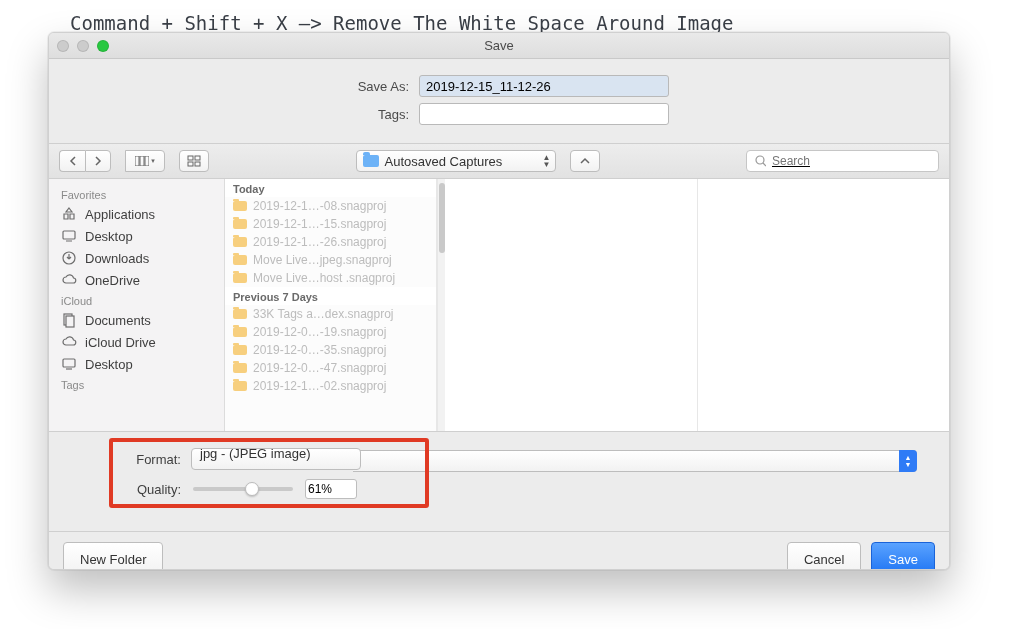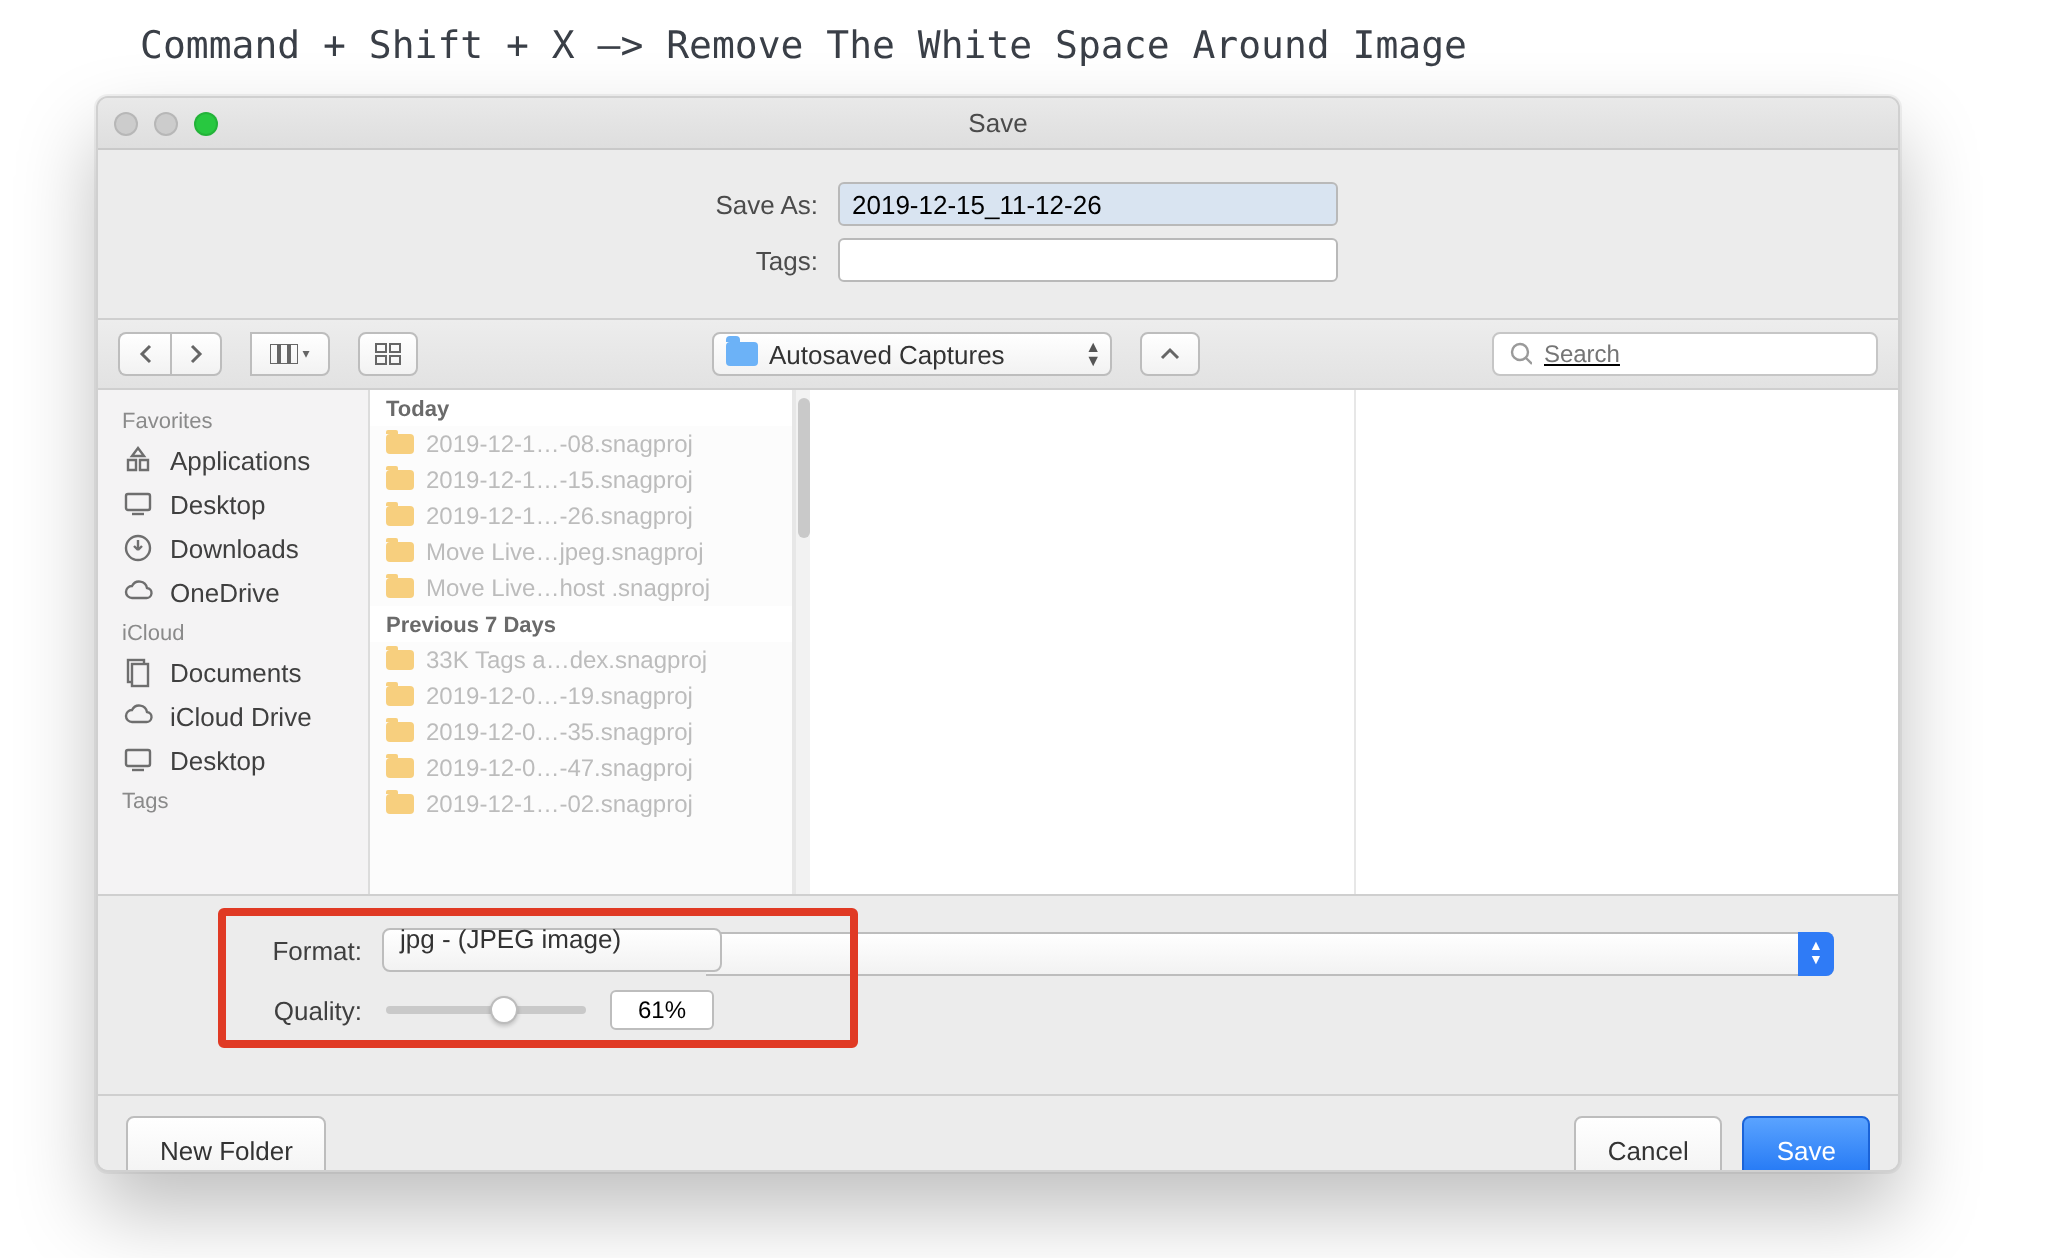--- a/index.html
+++ b/index.html
@@ -27,21 +27,21 @@
     font-size: 19px;
     color: #3a3f47;
   }
   .arrow {
     position: absolute;
     top: 498px; left: 390px;
     width: 70px; height: 16px;
   }
   .save-window {
     position: absolute;
-    top: 48px; left: 48px;
+    top: 32px; left: 48px;
     width: 902px; height: 538px;
     background: #ececec;
     border: 1px solid #d0d0d0;
     border-radius: 6px;
     box-shadow: 0 20px 40px rgba(0,0,0,.25), 0 0 0 1px rgba(0,0,0,.05);
     overflow: hidden;
   }
   .titlebar {
     height: 26px;
     display: flex;
@@ -120,21 +120,21 @@
     background:#fff; border:1px solid #c6c6c6; border-radius:4px;
     color:#9a9a9a;
   }
   .search-field input {
     border:none; outline:none; font-size:12px; width:100%; background:transparent;text-decoration:underline;
   }
   .browser {
     display:flex; height:252px; background:#fff;
   }
   .sidebar {
-    width:136px; background:#f4f3f4; border-right:1px solid #dcdcdc;
+    width:176px; background:#f4f3f4; border-right:1px solid #dcdcdc;
     padding:6px 4px; overflow:hidden;
   }
   .sb-header { font-size:11px; color:#8a8a8a; padding:4px 8px 2px; }
   .sb-item {
     display:flex; align-items:center; gap:8px;
     padding:3px 8px; color:#3f3f3f; border-radius:4px;
   }
   .sb-icon { width:16px; height:16px; color:#737373; display:flex; align-items:center; justify-content:center; }
   .column {
     width:212px; border-right:1px solid #e7e7e7; overflow:hidden;
@@ -188,21 +188,21 @@
     border-radius:2px; outline:none;
   }
   .slider::-webkit-slider-thumb {
     -webkit-appearance:none; width:14px; height:14px; border-radius:50%;
     background:#fff; border:1px solid #bcbcbc; box-shadow:0 1px 2px rgba(0,0,0,.2);
   }
   .slider::-moz-range-thumb {
     width:14px; height:14px; border-radius:50%;
     background:#fff; border:1px solid #bcbcbc;
   }
-  .pct-input { width:52px; height:20px; text-align:center; border:1px solid #bdbdbd; border-radius:3px; background:#fff; font-size:12px; }
+  .pct-input { width:52px; height:20px; text-align:left; border:1px solid #bdbdbd; border-radius:3px; background:#fff; font-size:12px; }
   .button-bar {
     display:flex; align-items:center; gap:10px;
     padding: 10px 14px;
     background:#ececec; border-top:1px solid #cfcfcf;
   }
   .btn {
     height:34px; padding:0 16px; border-radius:4px;
     background:linear-gradient(#fff,#f2f2f2);
     border:1px solid #bdbdbd; color:#333; font-size:13px;
   }

